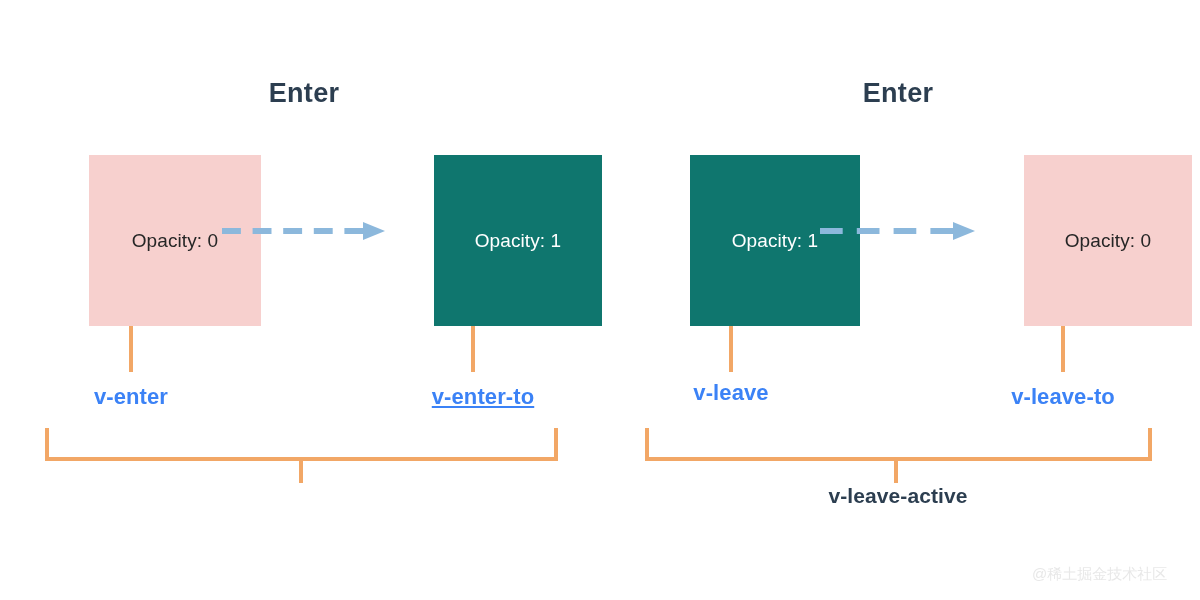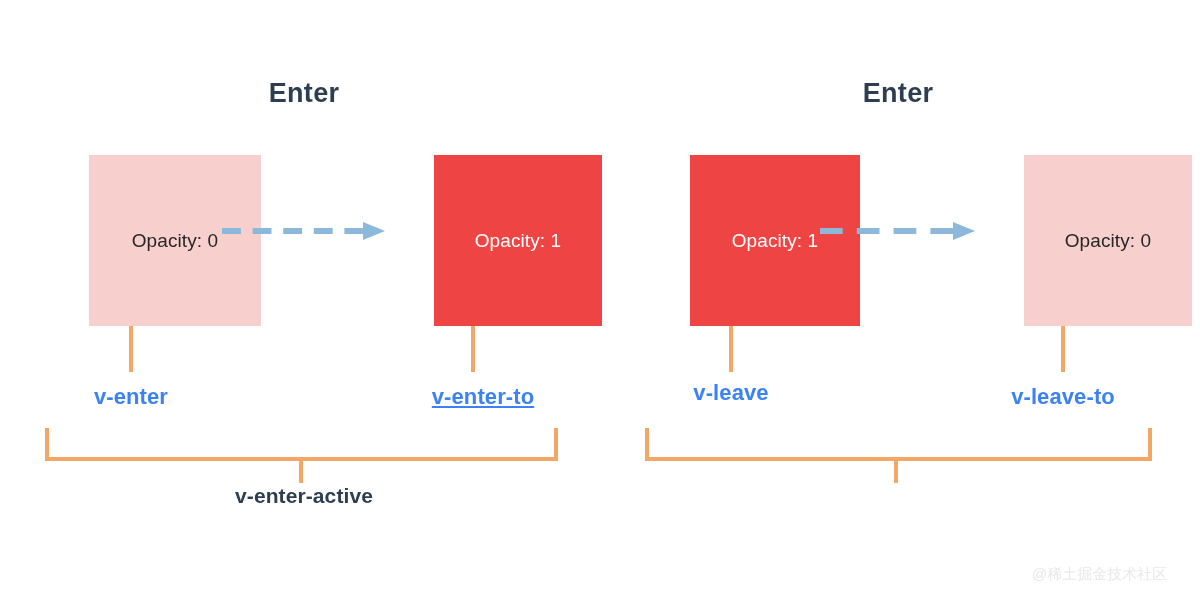--- a/index.html
+++ b/index.html
@@ -32,21 +32,21 @@
 
   
   .state-box {
     position: absolute;
     display: flex;
     align-items: center;
     justify-content: center;
     margin-left: 44px;
   }
   .state-box.light { background: #f7d0ce; }
-  .state-box.dark  { background: #ef4444; }
+  .state-box.dark  { background: #0f766e; }
   .state-box-label {
     font-size: 19px;
     letter-spacing: 0.1px;
     white-space: nowrap;
   }
   .state-box.light .state-box-label { color: #262626; }
   .state-box.dark  .state-box-label { color: #ffffff; }
 
   
   .arrow {
@@ -136,21 +136,20 @@
     <div class="tick-stem" style="left: 129px; top: 326px; height: 46px;"></div>
     <div class="class-label" style="left: 131px; top: 384px;">v-enter</div>
     <div class="tick-stem" style="left: 471px; top: 326px; height: 46px;"></div>
     <div class="class-label" style="left: 483px; top: 384px; text-decoration: underline;">v-enter-to</div>
     <div class="bracket" style="left: 45px; top: 428px; width: 513px; height: 33px;">
       <div class="bracket-arm left"></div>
       <div class="bracket-arm right"></div>
       <div class="bracket-rail"></div>
     </div>
     <div class="bracket-stem" style="left: 299px; top: 461px; height: 22px;"></div>
-    <div class="bracket-label" style="left: 304px; top: 484px;">v-enter-active</div>
     <div class="section-title" style="left: 898px; top: 78px;">Enter</div>
     <div class="state-box dark" style="left: 646px; top: 155px; width: 170px; height: 171px;">
       <span class="state-box-label">Opacity: 1</span>
     </div>
     <div class="state-box light" style="left: 980px; top: 155px; width: 168px; height: 171px;">
       <span class="state-box-label">Opacity: 0</span>
     </div>
     <div class="arrow" style="left: 820px; top: 221px; width: 155px;"><svg width="155" height="20" viewBox="0 0 155 20">
         <line x1="0" y1="10" x2="133" y2="10" stroke="#8cb8dc" stroke-width="6" stroke-dasharray="22.7 14.1"></line>
         <polygon points="133,1 155,10 133,19" fill="#8cb8dc"></polygon>
@@ -158,14 +157,15 @@
     <div class="tick-stem" style="left: 729px; top: 326px; height: 46px;"></div>
     <div class="class-label" style="left: 731px; top: 380px;">v-leave</div>
     <div class="tick-stem" style="left: 1061px; top: 326px; height: 46px;"></div>
     <div class="class-label" style="left: 1063px; top: 384px;">v-leave-to</div>
     <div class="bracket" style="left: 645px; top: 428px; width: 507px; height: 33px;">
       <div class="bracket-arm left"></div>
       <div class="bracket-arm right"></div>
       <div class="bracket-rail"></div>
     </div>
     <div class="bracket-stem" style="left: 894px; top: 461px; height: 22px;"></div>
+    <div class="bracket-label" style="left: 898px; top: 484px;">v-leave-active</div>
     <div class="watermark" style="left: 1032px; top: 565px;">@稀土掘金技术社区</div>
   </div>
 
 </body></html>

